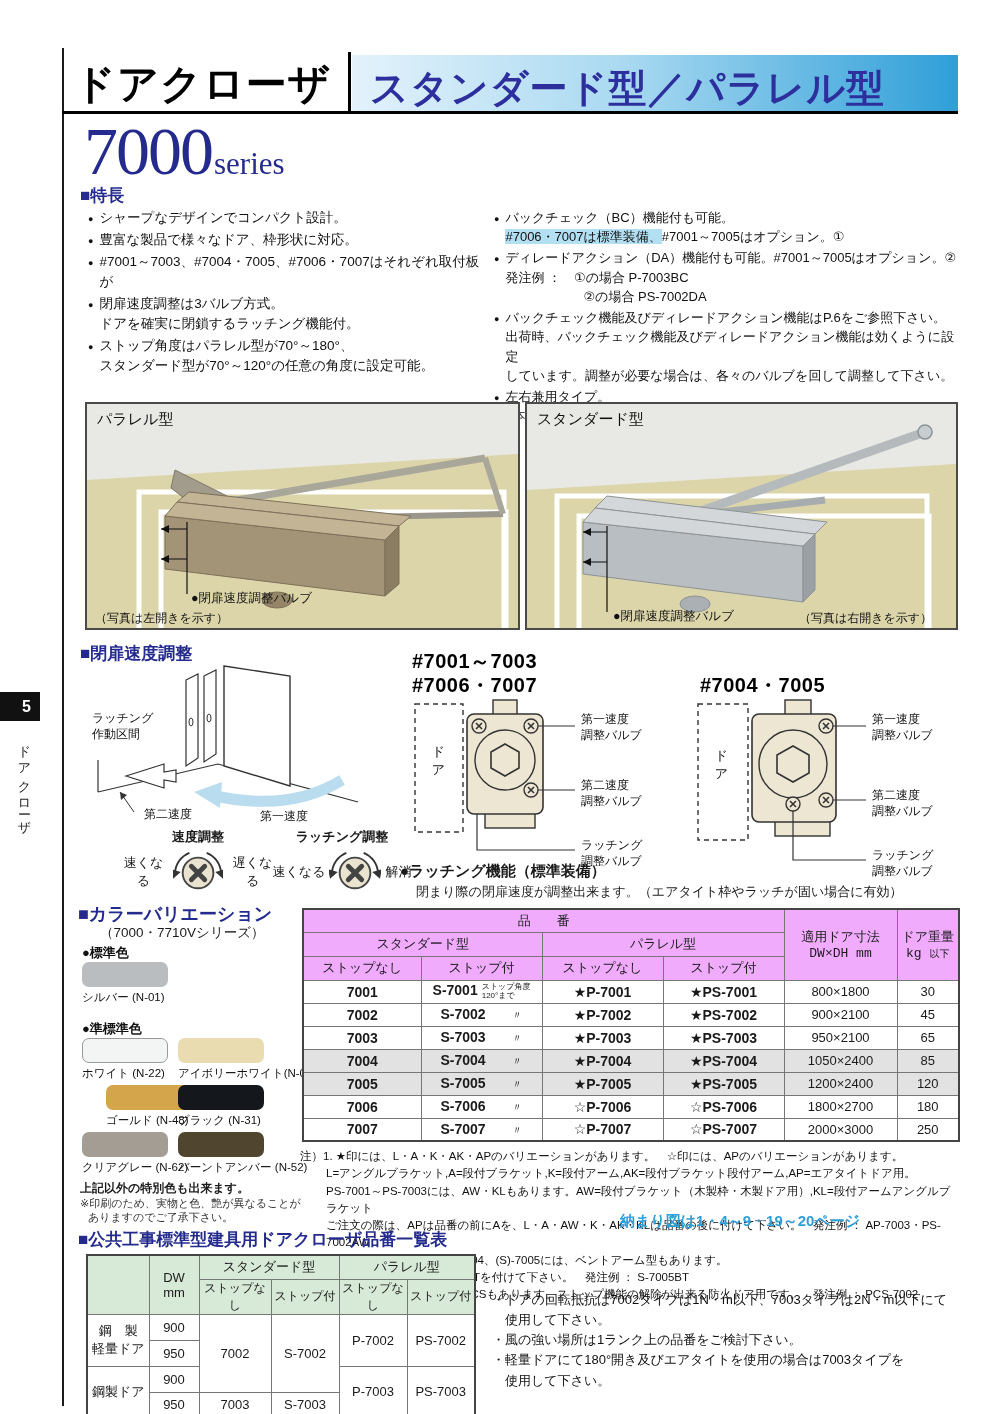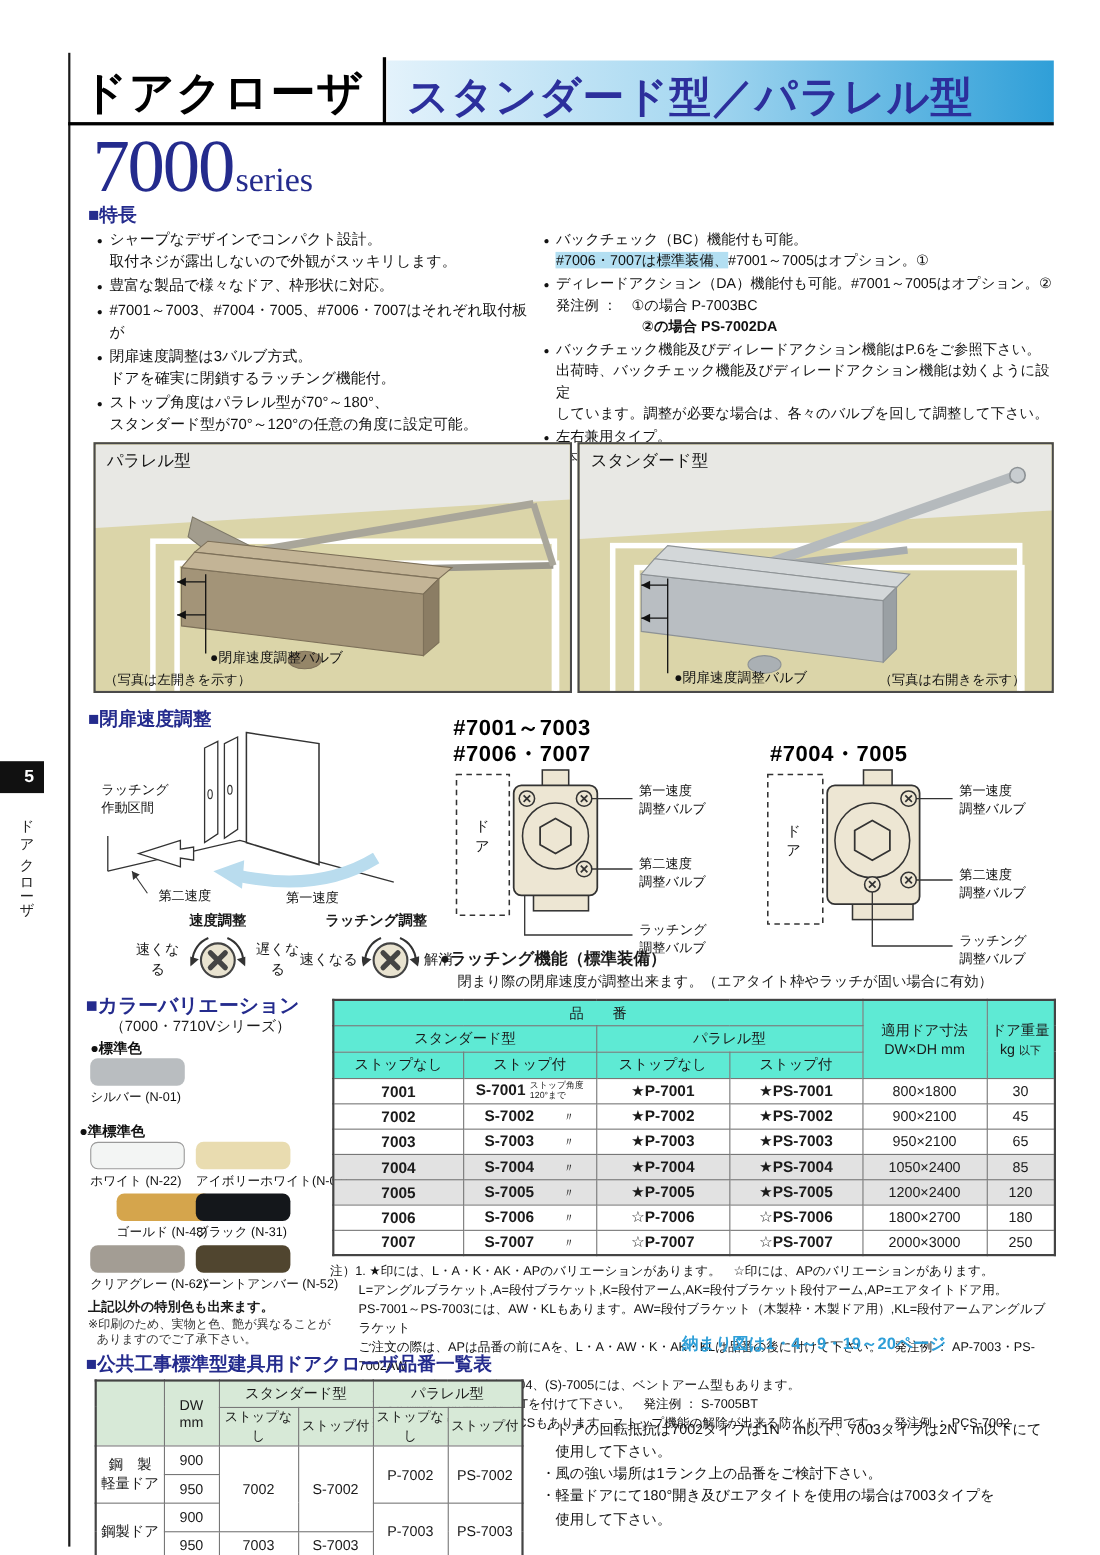--- a/index.html
+++ b/index.html
@@ -24,21 +24,21 @@
   
   #series{left:84px;top:112px;display:flex;align-items:baseline;color:#242b8d;
           font-family:"Liberation Serif","DejaVu Serif",serif;font-weight:normal;}
   #series .n{font-size:68px;letter-spacing:-2px;}
   #series .s{font-size:31px;margin-left:2px;}
   
   .feat{font-size:13.5px;line-height:1.48;color:#111;}
   .bullet{display:flex;margin-bottom:2px;}
   .dot{font-size:9px;margin:5px 6px 0 0;flex:0 0 auto;}
   .hl{background:#b3dff2;}
-  .ind{margin-left:78px;font-weight:bold;}
+  .ind{margin-left:78px;}
   .ind2{margin-left:7px;}
   
   .photo{border:2px solid #4a4a4a;background:#dbd5a9;box-sizing:border-box;}
   .photo .plabel{position:absolute;left:10px;top:6px;font-size:15px;color:#111;}
   .photo .vlabel{position:absolute;font-size:12.5px;color:#111;}
   .photo .caption{position:absolute;font-size:12px;color:#111;}
   
   .dlabel{font-size:12px;color:#111;}
   .vtitle{font-size:20px;font-weight:bold;color:#000;letter-spacing:.5px;}
   .vlbl{font-size:12px;line-height:1.3;color:#111;}
@@ -47,21 +47,21 @@
   .adjrow{display:flex;align-items:center;justify-content:center;gap:4px;margin-top:2px;}
   
   .swatch{width:86px;height:25px;border-radius:7px;}
   .swatch.bordered{border:1px solid #9a9a9a;box-sizing:border-box;}
   .sname{font-size:11.5px;margin-top:3px;color:#111;}
   .grplabel{font-size:13px;font-weight:bold;color:#111;}
   
   table{border-collapse:collapse;table-layout:fixed;}
   #maintable{border:2px solid #444;}
   #maintable th,#maintable td{border:1px solid #777;text-align:center;vertical-align:middle;padding:0;}
-  #maintable th{background:#5eead4;font-weight:normal;font-size:13px;}
+  #maintable th{background:#f0abfc;font-weight:normal;font-size:13px;font-family:Liberation Mono, monospace;}
   #maintable td{font-size:13px;background:#fff;}
   #maintable tr.shade td{background:#e2e2e2;}
   #maintable td.pn{font-weight:bold;font-size:14px;}
   .snote{display:inline-block;font-size:8px;line-height:1.1;text-align:left;vertical-align:middle;margin-left:4px;font-weight:normal;}
   .ditto{font-size:11px;font-weight:normal;margin-left:26px;}
   .small-unit{font-size:10px;}
   
   .note{font-size:11.5px;line-height:1.5;color:#111;}
   .ni{margin-left:26px;}
   .nj{margin-left:14px;}
@@ -95,21 +95,20 @@
     <span class="s">series</span>
   </div>
 
   <div class="abs sech" style="left:80px;top:184px;">■特長</div>
 
   <div class="abs feat" style="left:88px;top:208px;width:402px;">
     <div class="bullet">
         <span class="dot">●</span>
       <div>
           <div>シャープなデザインでコンパクト設計。</div>
-           <div>取付ネジが露出しないので外観がスッキリします。</div>
         </div>
       </div>
     <div class="bullet">
         <span class="dot">●</span>
       <div>
           <div>豊富な製品で様々なドア、枠形状に対応。</div>
         </div>
       </div>
     <div class="bullet">
         <span class="dot">●</span>
@@ -352,21 +351,21 @@
   <div class="abs b" style="left:400px;top:862px;font-size:15px;">●ラッチング機能（標準装備）</div>
   <div class="abs" style="left:416px;top:883px;font-size:13px;">閉まり際の閉扉速度が調整出来ます。（エアタイト枠やラッチが固い場合に有効）</div>
 
   <div class="abs sech" style="left:78px;top:902px;font-size:18px;">■カラーバリエーション</div>
   <div class="abs" style="left:100px;top:924px;font-size:13.5px;">（7000・7710Vシリーズ）</div>
   <div class="abs grplabel" style="left:82px;top:944px;">●標準色</div>
   <div class="abs" style="left:82px;top:962px;">
     <div class="swatch" style="background-color: rgb(185, 189, 192);"></div>
     <div class="sname">シルバー (N-01)</div>
   </div>
-  <div class="abs grplabel" style="left:72px;top:1020px;text-align:center;">●準標準色</div>
+  <div class="abs grplabel" style="left:82px;top:1020px;text-align:center;">●準標準色</div>
   <div class="abs" style="left:82px;top:1038px;">
     <div class="swatch bordered" style="background-color: rgb(243, 245, 244);"></div>
     <div class="sname">ホワイト (N-22)</div>
   </div>
   <div class="abs" style="left:178px;top:1038px;">
     <div class="swatch" style="background-color: rgb(233, 220, 176);"></div>
     <div class="sname">アイボリーホワイト(N-04)</div>
   </div>
   <div class="abs" style="left:82px;top:1085px;margin-left:24px;">
     <div class="swatch" style="background-color: rgb(213, 165, 76);"></div>

